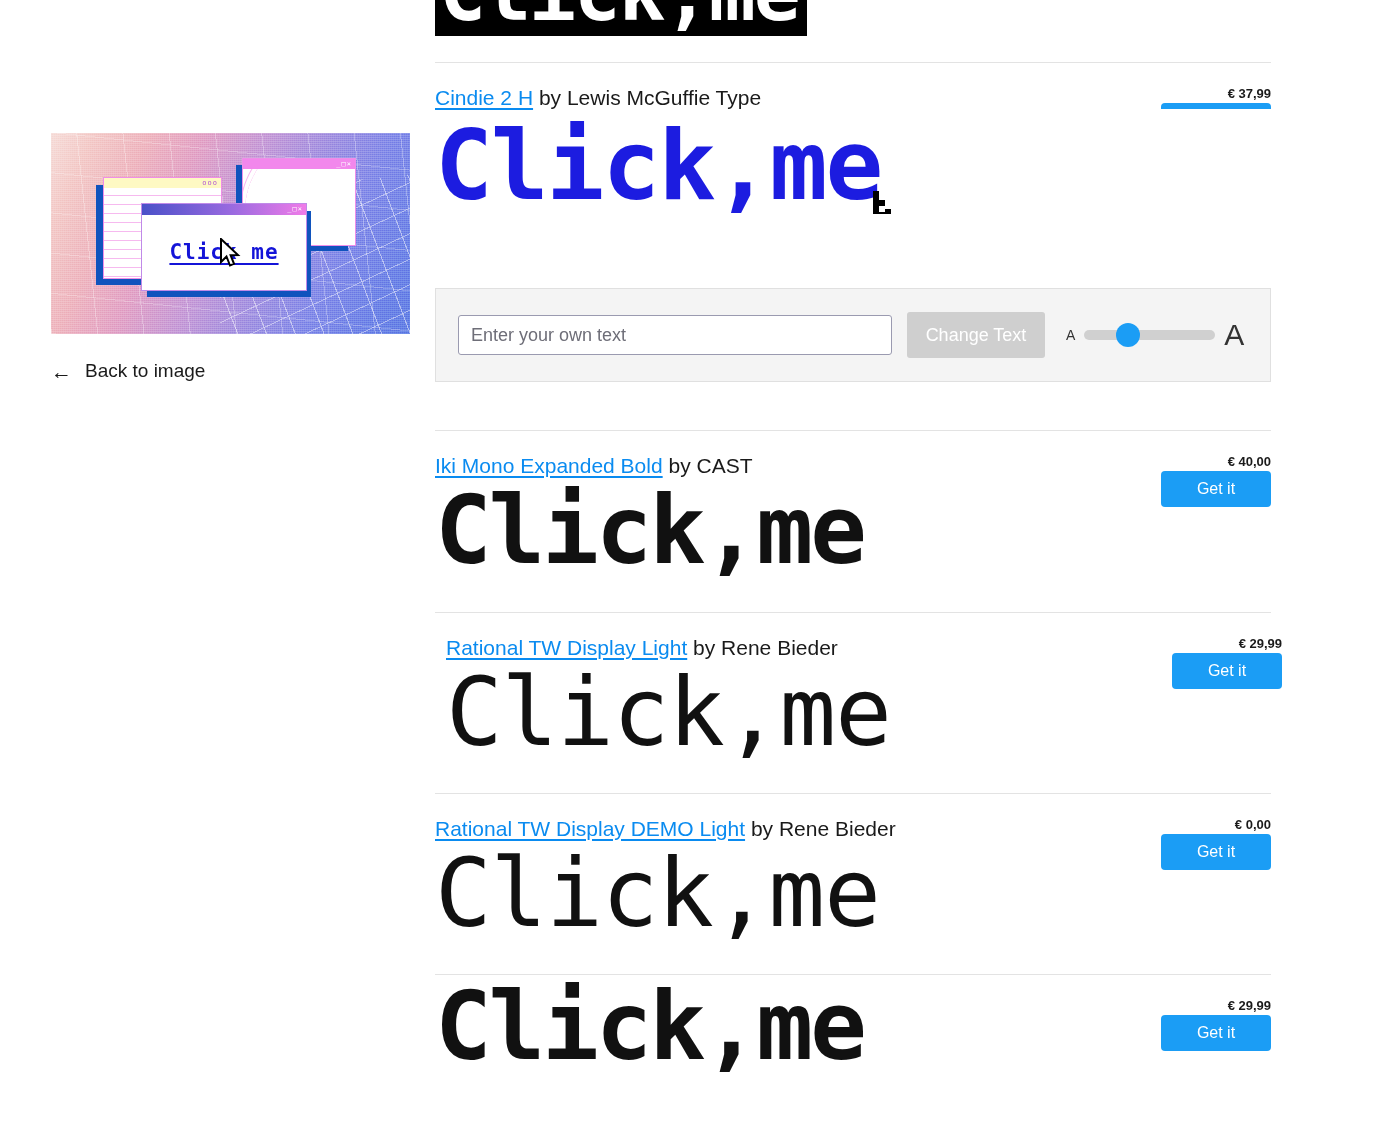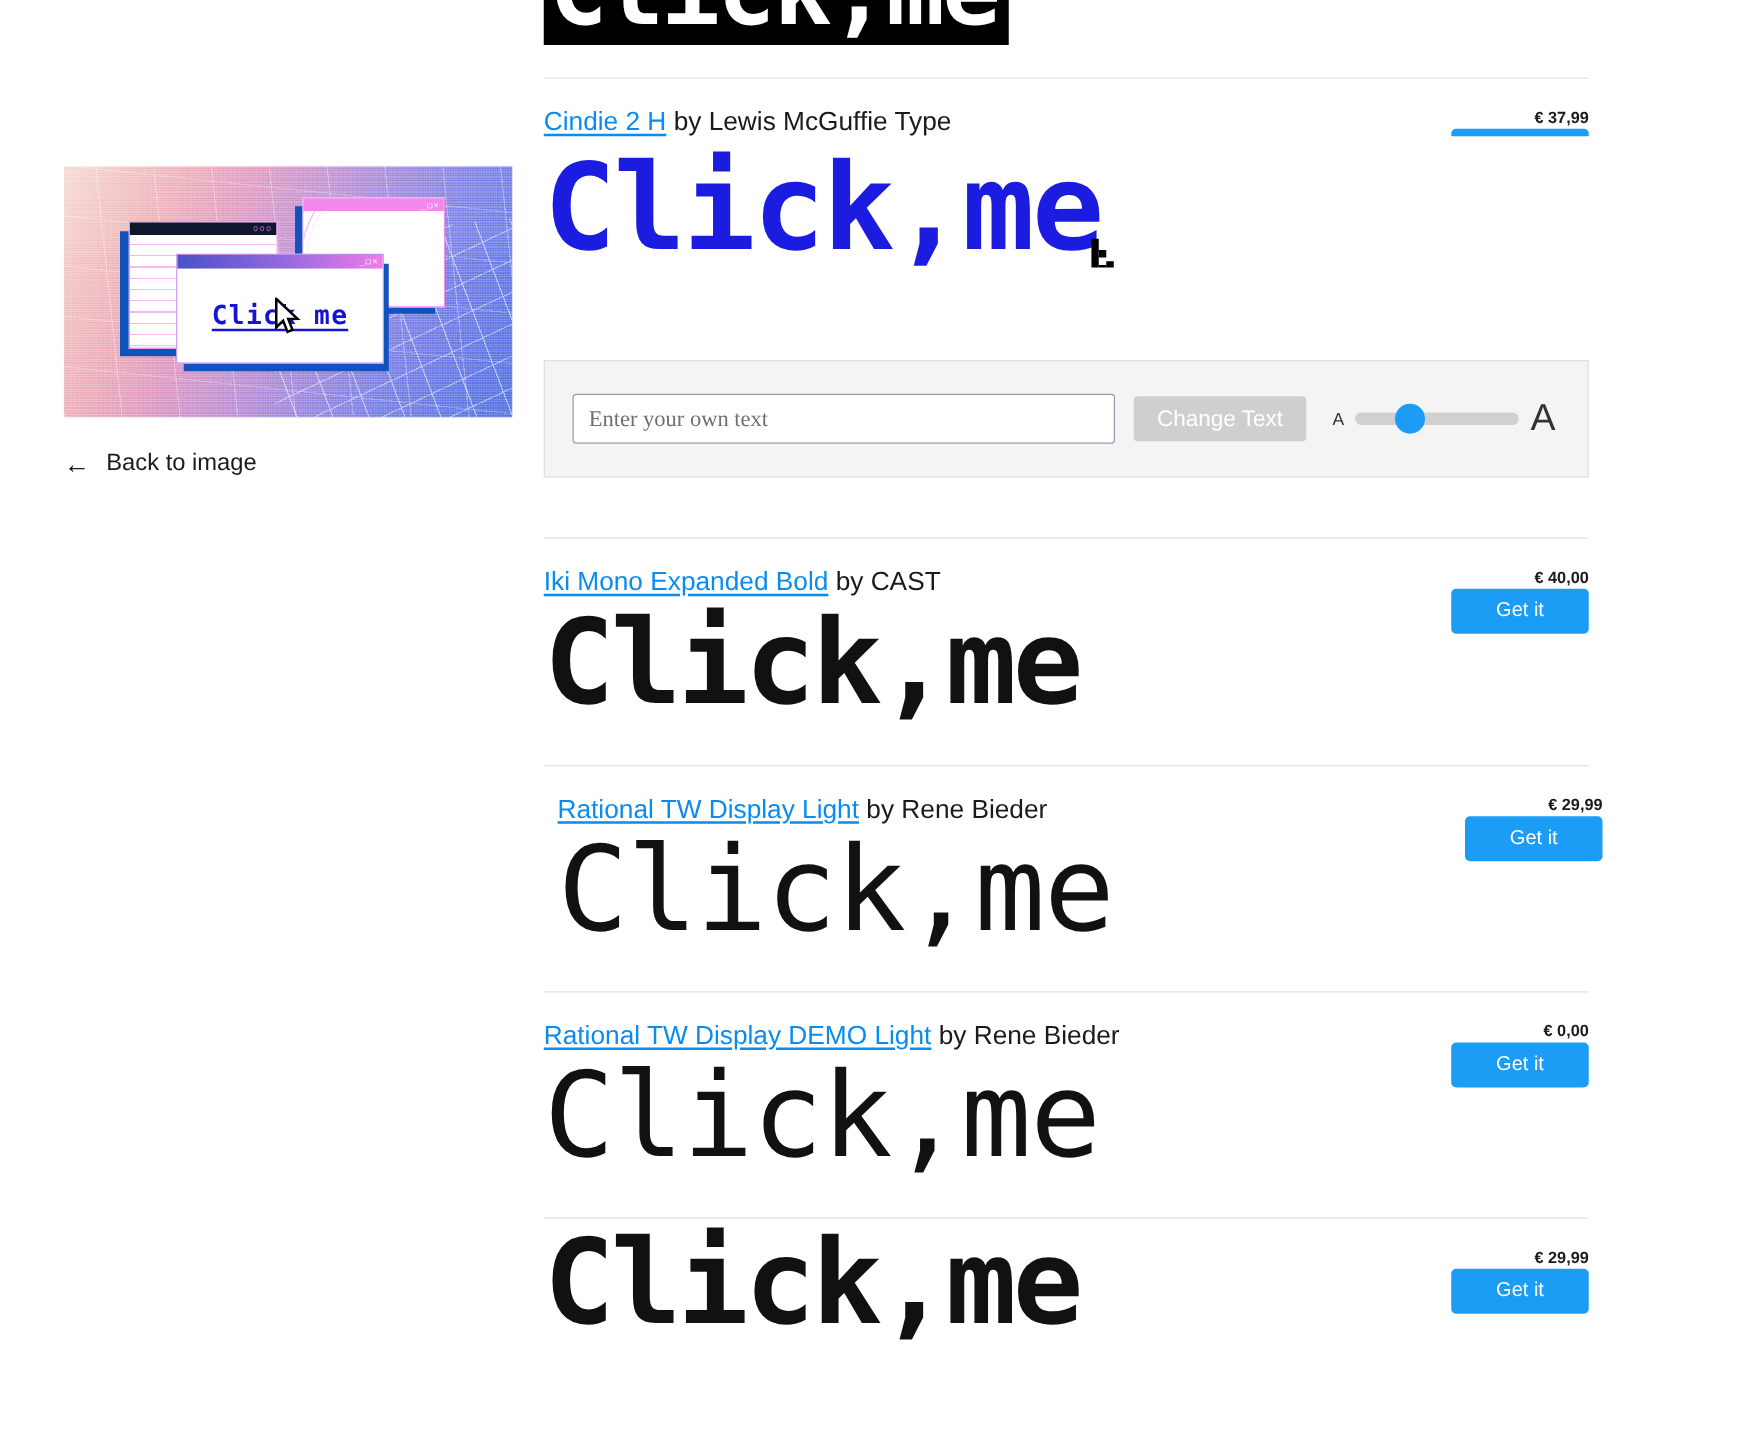--- a/index.html
+++ b/index.html
@@ -50,21 +50,21 @@
   
   .win { position:absolute; background:#fff; }
   .win-shadow { position:absolute; background:#1053bd; }
 
   .win-bar { height:10px; display:flex; align-items:center; justify-content:flex-end; padding:0 3px; }
   .win-bar .btns { font-size:7px; line-height:7px; color:#fff; letter-spacing:1px; font-family:"DejaVu Sans Mono", monospace; }
 
   
   #winA-shadow { left:45px; top:52px; width:117px; height:100px; }
   #winA { left:52px; top:44px; width:117px; height:100px; border:1px solid #ef8fe8; }
-  #winA .win-bar { background:#0f172a; }
+  #winA .win-bar { background:#fef9c3; }
   #winA .body {
     height:89px;
     background:
       repeating-linear-gradient(0deg, #f6b9ef 0 1px, #fff 1px 9px),
       repeating-linear-gradient(90deg, #f6b9ef 0 1px, #fff 1px 11px);
   }
   #winA .dots { color:#b35ad2; font-size:7px; letter-spacing:1px; font-family:"DejaVu Sans Mono", monospace; }
 
   
   #winB-shadow { left:185px; top:32px; width:112px; height:86px; }
@@ -168,25 +168,25 @@
   .toolbar {
     position:absolute; left:435px; top:288px; width:836px; height:94px;
     background:#f4f4f4; border:1px solid #e0e0e0;
     display:flex; align-items:center; padding:0 22px; box-sizing:border-box;
     gap:15px; z-index:20;
   }
   .text-input {
     width:434px; height:40px; box-sizing:border-box;
     border:1px solid #9a9ab0; border-radius:3px; background:#fff;
     font-size:18px; color:#555; padding:0 12px;
-    font-family:Liberation Serif, serif; outline:none;
+    font-family:Liberation Sans, sans-serif; outline:none;
   }
   .text-input::placeholder { color:#6e6e78; }
   .change-btn {
-    width:138px; height:36px; background:#cfcfcf; color:#fff;
+    width:138px; height:46px; background:#cfcfcf; color:#fff;
     border:0; border-radius:3px; font-size:18px;
     font-family:"Liberation Sans", sans-serif; cursor:default;
   }
   .slider-wrap { display:flex; align-items:center; gap:9px; margin-left:6px; }
   .a-small { font-size:14px; color:#333; }
   .a-big { font-size:30px; color:#333; line-height:1; }
   .track {
     position:relative; width:131px; height:10px;
     background:#d0d0d0; border-radius:6px;
   }

